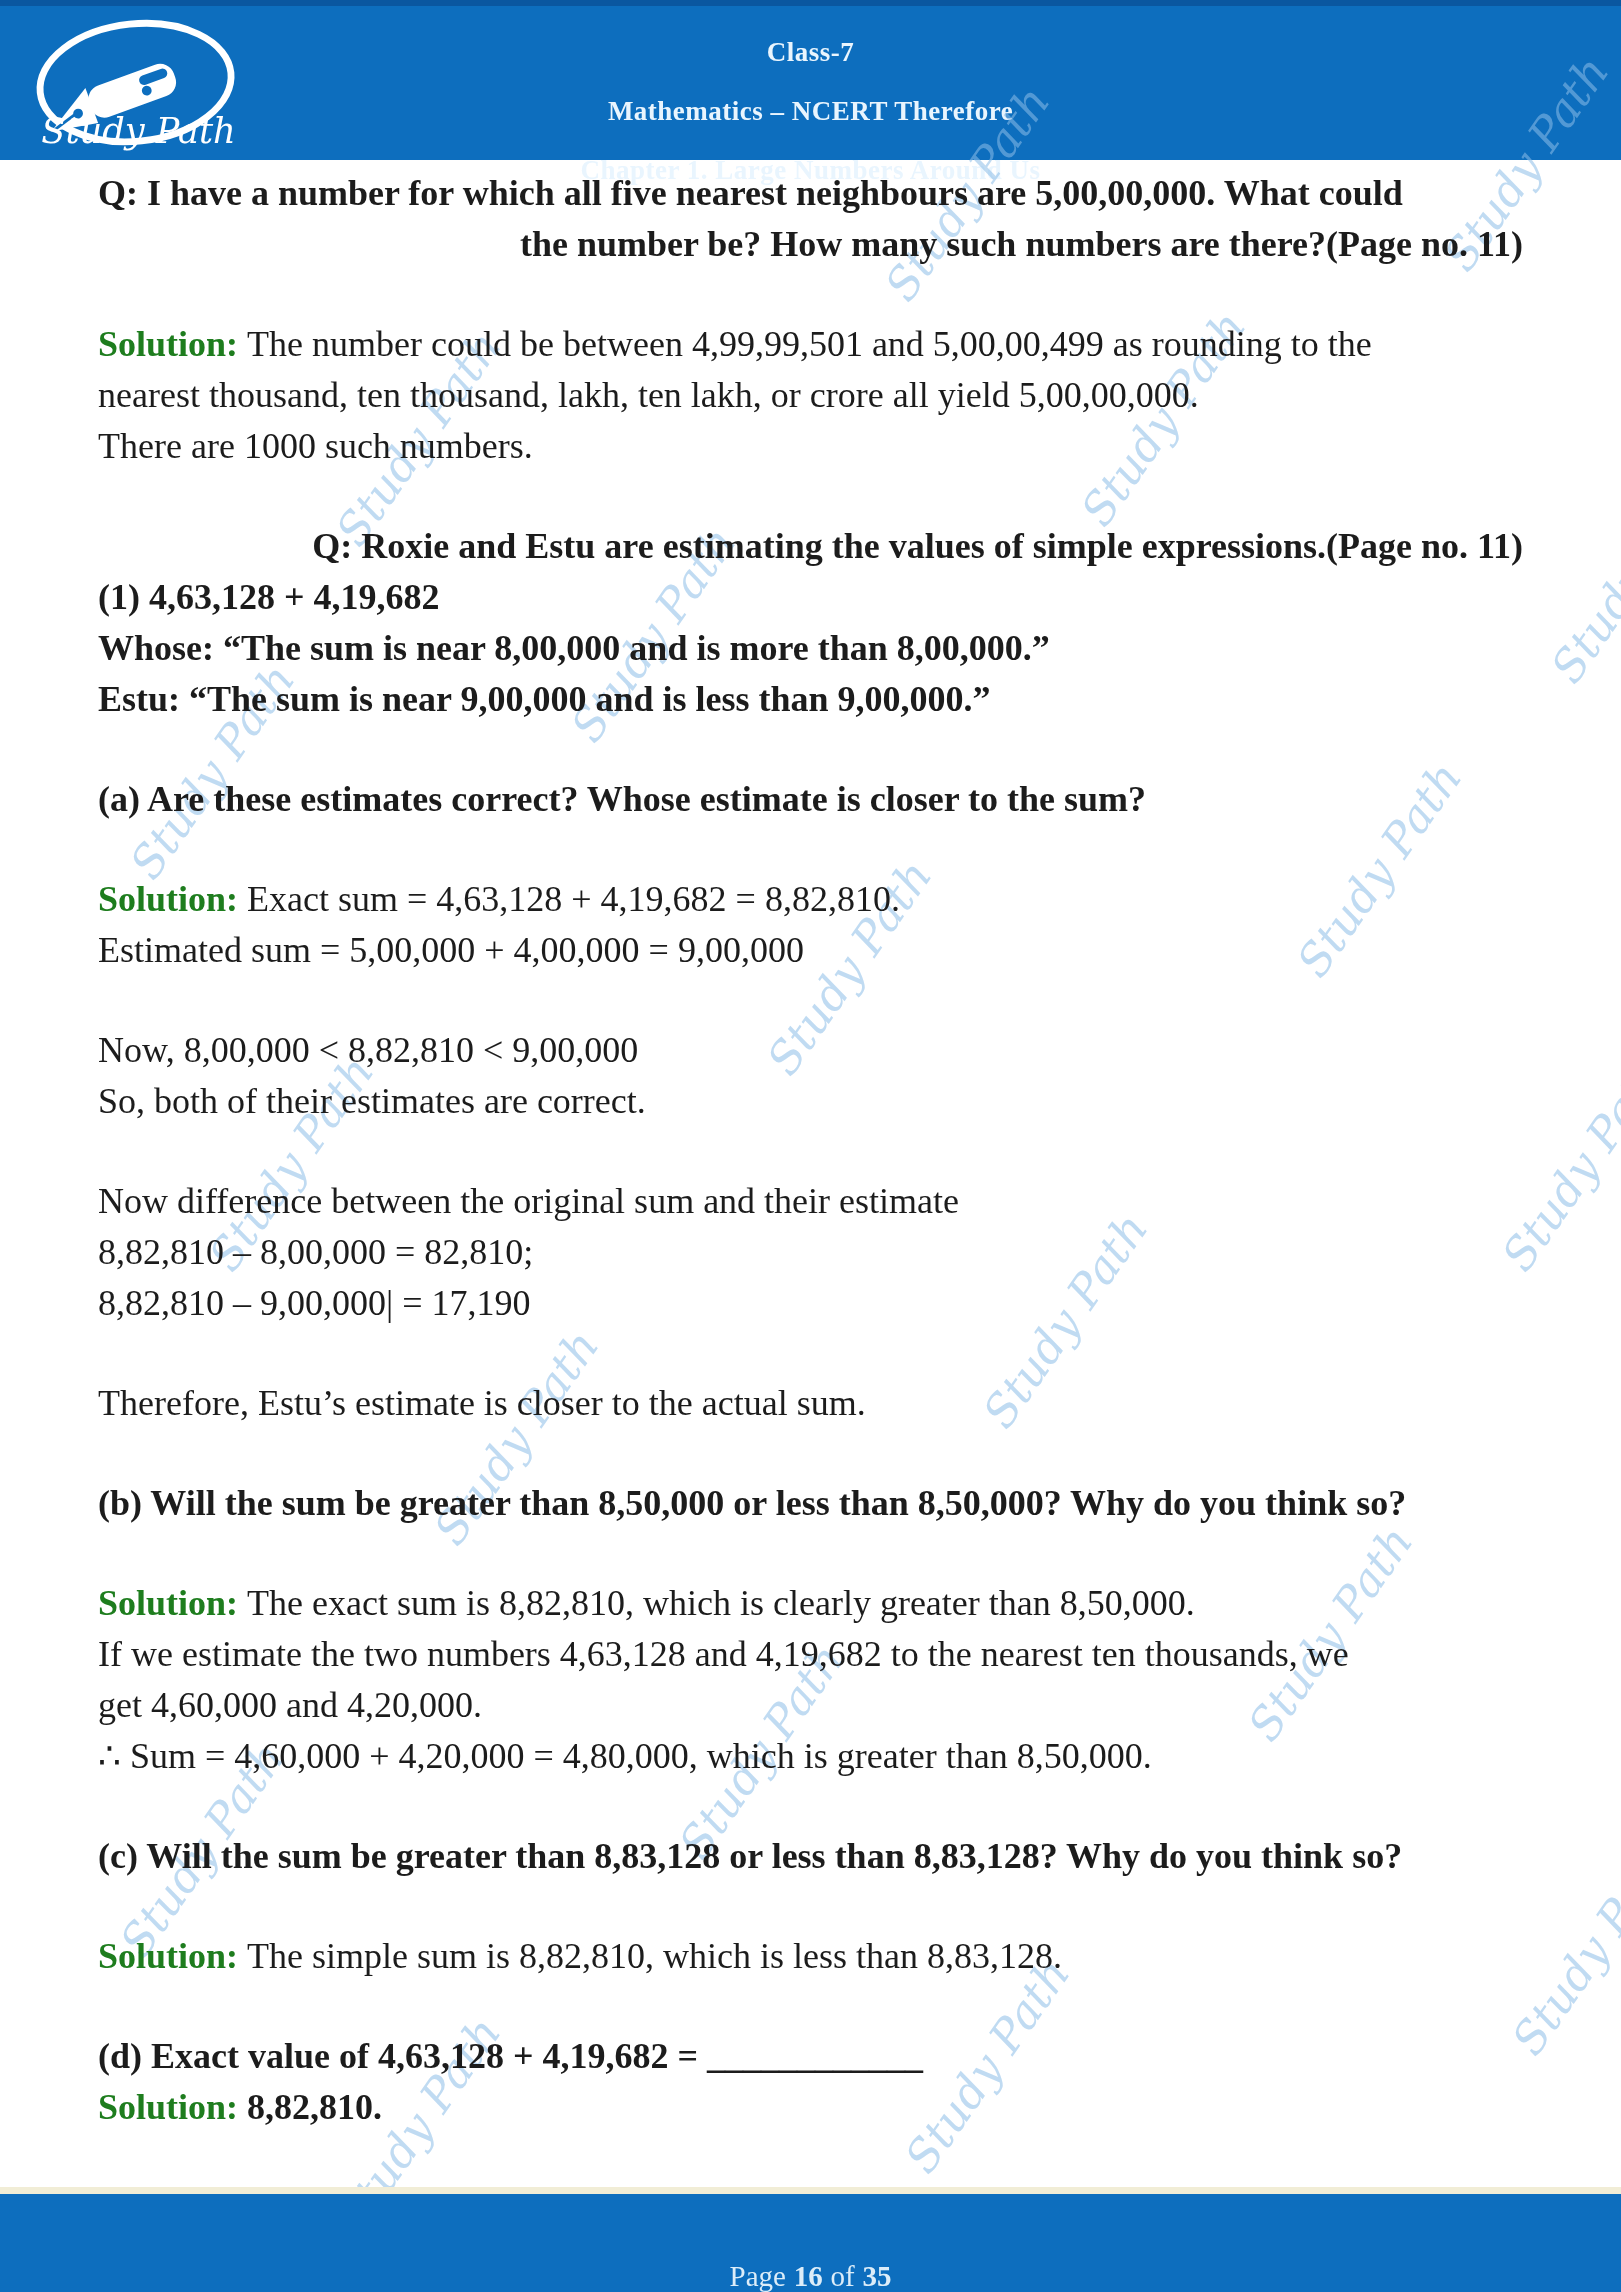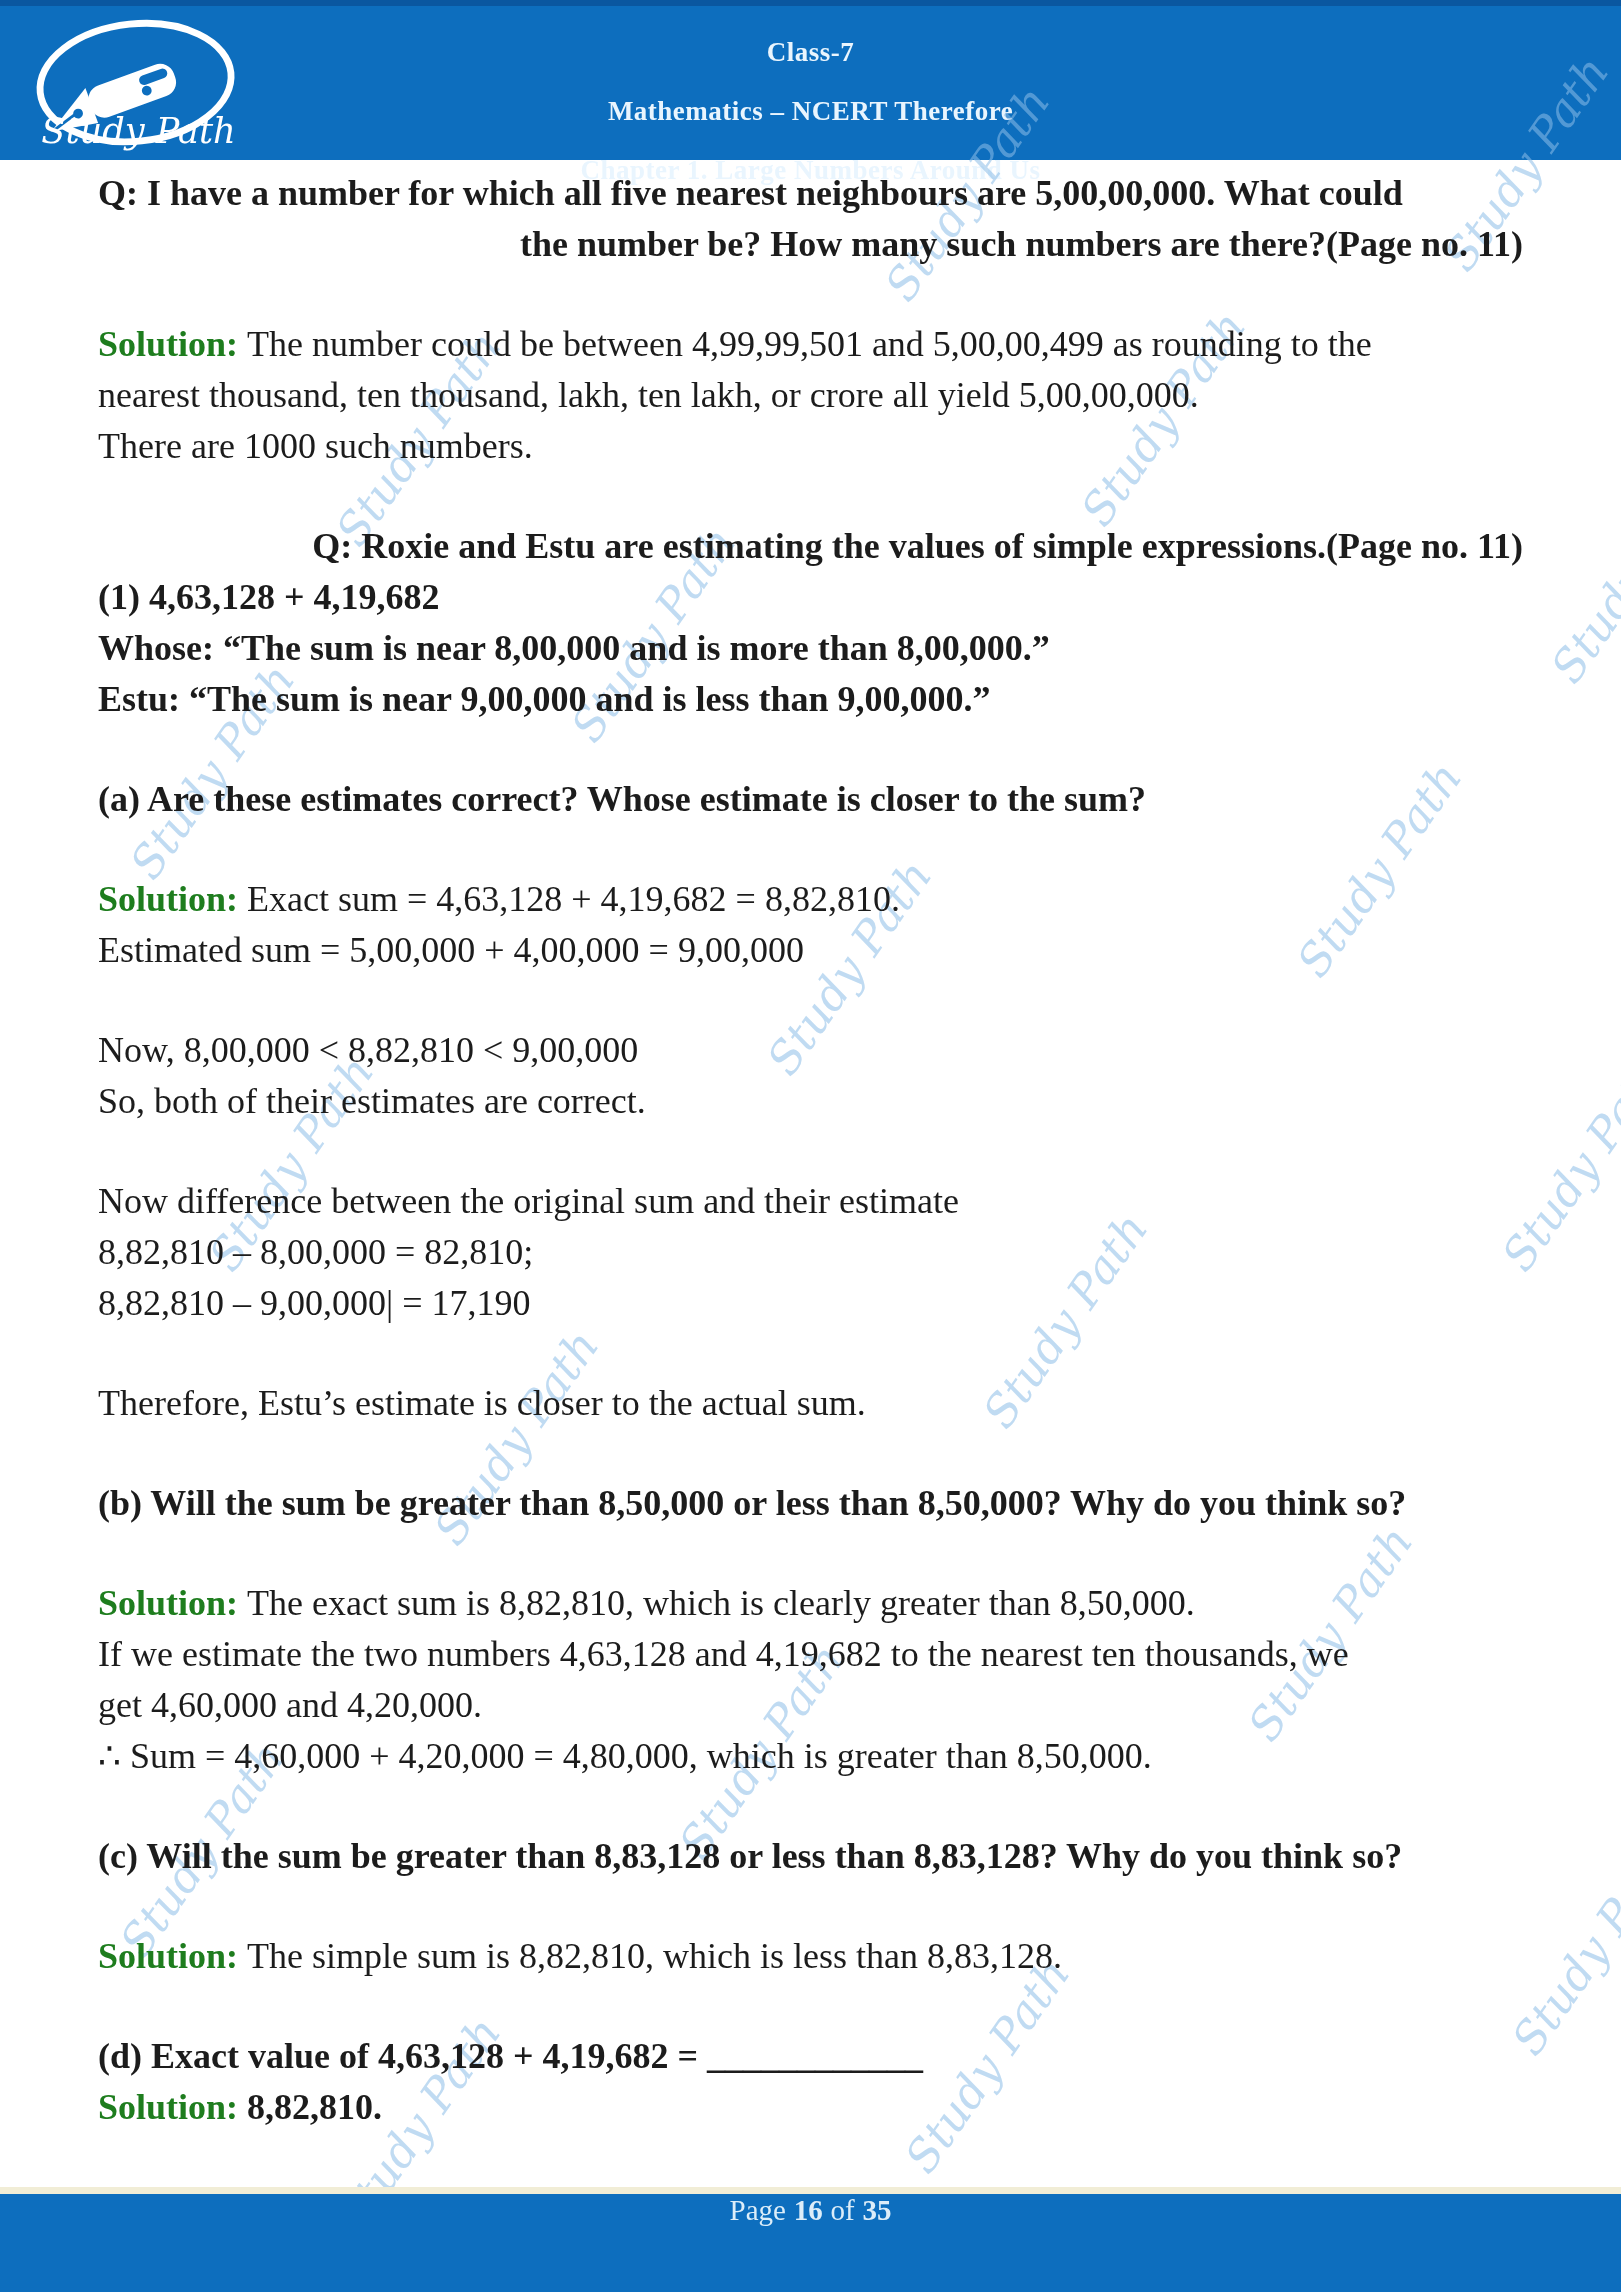--- a/index.html
+++ b/index.html
@@ -53,21 +53,21 @@
   .seg-g{font-weight:700;color:#1e7d1e;}
   .seg-n{font-weight:400;}
   
   .cream-line{
     position:absolute;left:0;bottom:99px;width:1621px;height:6.9px;
     background:#f1edd6;z-index:3;
   }
   .footer{
     position:absolute;left:0;bottom:0;width:1621px;height:99px;
     background:#0d6ebe;z-index:3;
-    display:flex;align-items:flex-start;justify-content:center;
+    display:flex;align-items:flex-end;justify-content:center;
     color:#dcedf9;font-size:29px;
   }
   .footer .bold{font-weight:700;}
   .footer span{padding:0 3.9px;}
 </style>
 </head>
 <body>
 
 <div class="page">
 

